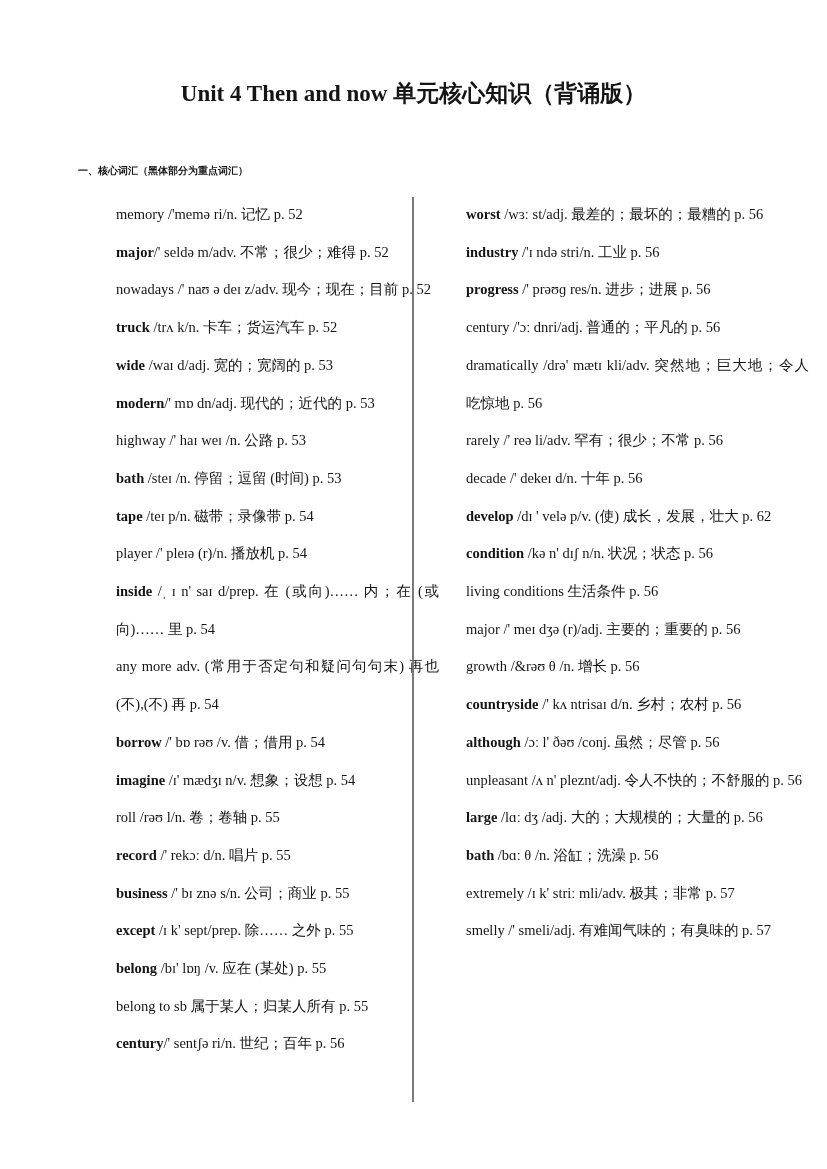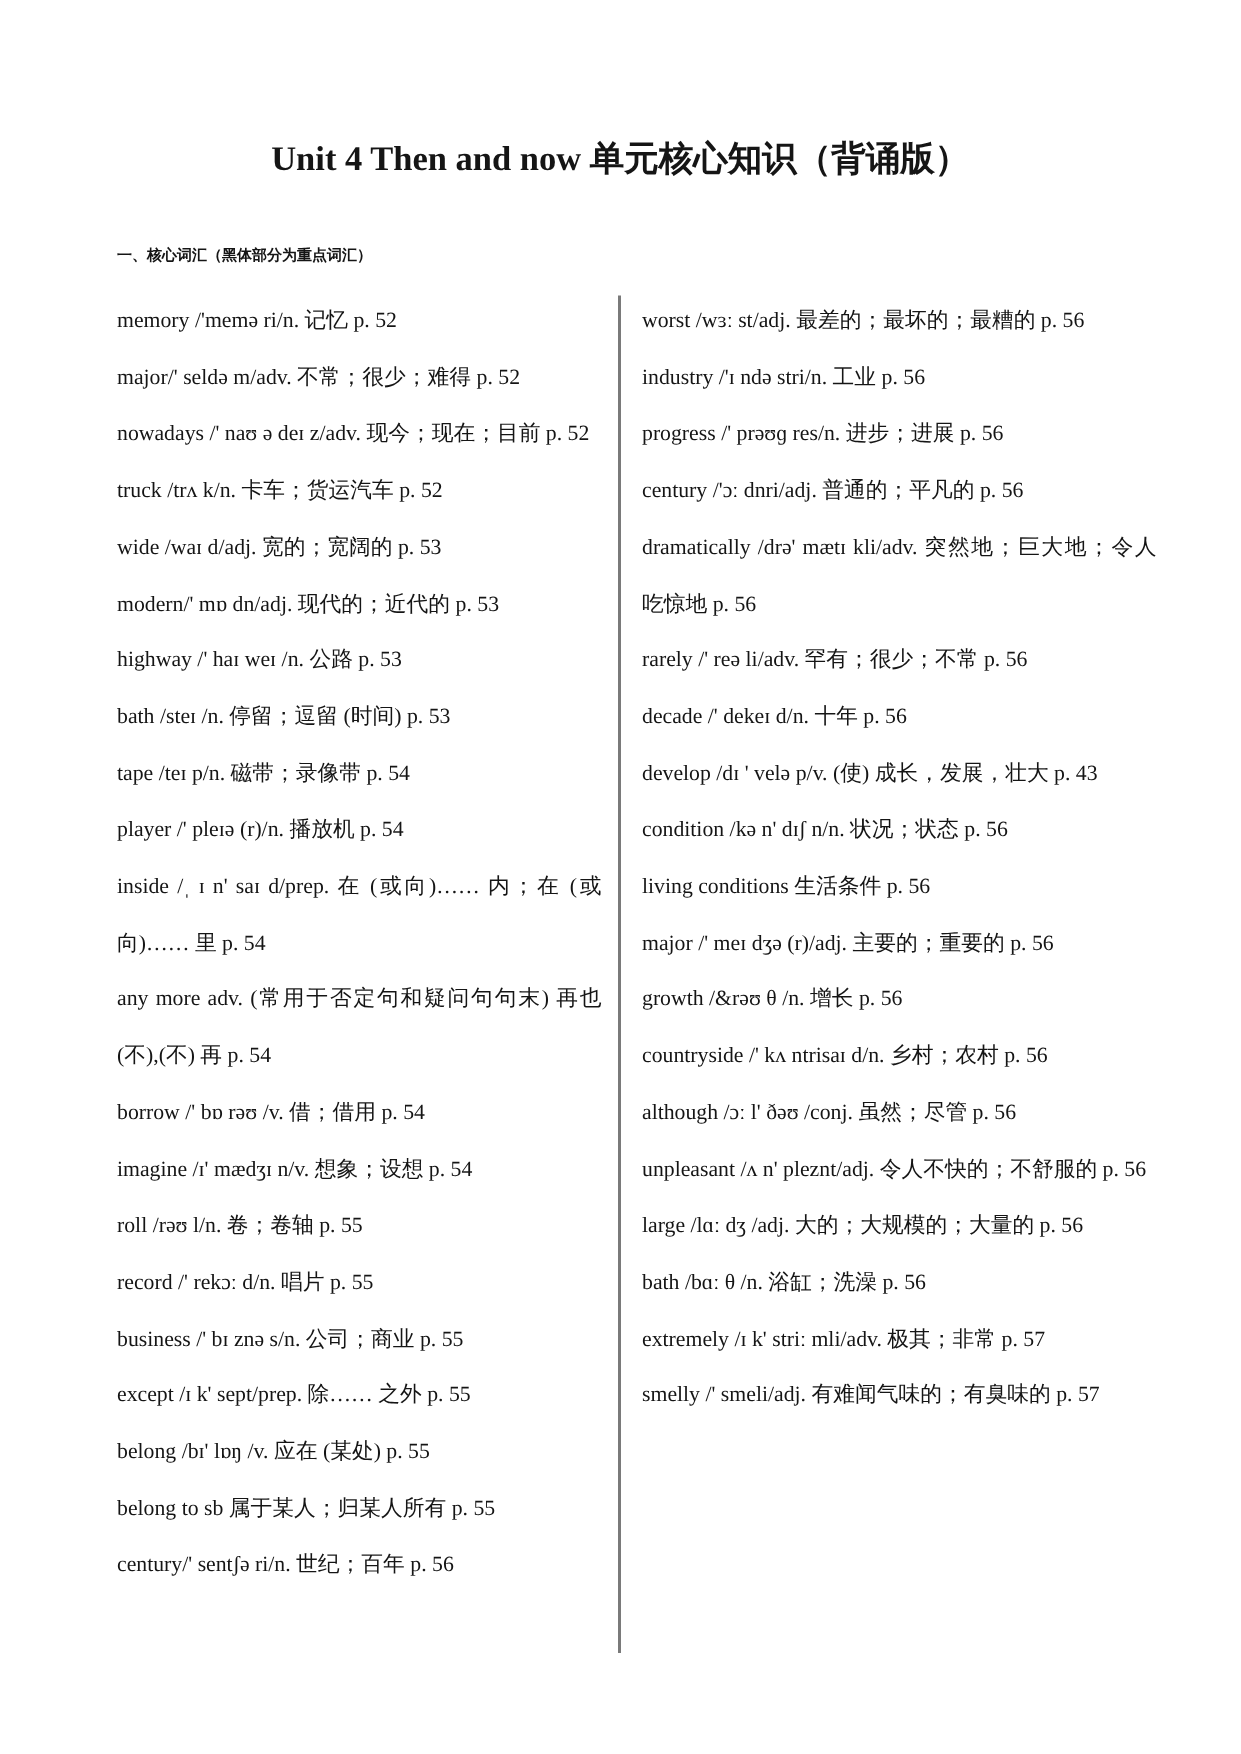--- a/index.html
+++ b/index.html
@@ -13,21 +13,21 @@
     position: relative;
     font-family: "Liberation Serif", "DejaVu Serif", serif;
     color: #151515;
     overflow: hidden;
   }
   .title {
     text-align: center;
     font-weight: bold;
     font-size: 23px;
     line-height: 30px;
-    margin: 12px;
+    margin: 0;
     padding-top: 79px;
   }
   .section-heading {
     font-weight: bold;
     font-size: 10px;
     line-height: 22px;
     margin: 0;
     position: absolute;
     left: 78px;
     top: 160px;
@@ -38,21 +38,21 @@
     left: 0;
     width: 827px;
     display: flex;
     align-items: flex-start;
   }
   .col {
     display: block;
   }
   .col-left {
     width: 323px;
-    margin-left: 78px;
+    margin-left: 116px;
   }
   .col-right {
     width: 343px;
     margin-left: 27px;
   }
   .divider {
     position: absolute;
     left: 412px;
     top: 197px;
     width: 2px;
@@ -60,21 +60,21 @@
     background: #7a7a7a;
   }
   .entry {
     margin: 0;
     font-size: 14.5px;
     line-height: 37.7px;
     text-align: justify;
     word-break: break-word;
   }
   .word { font-weight: normal; }
-  .word.bold { font-weight: normal; }
+  .word.bold { font-weight: bold; }
 </style>
 </head>
 <body>
 
 <h1 class="title">Unit 4 Then and now 单元核心知识（背诵版）</h1>
 
 <h2 class="section-heading">一、核心词汇（黑体部分为重点词汇）</h2>
 
 <div class="columns">
   <div class="col col-left">
@@ -101,21 +101,21 @@
       <p class="entry"><span class="word bold">century</span><span class="detail">/' sentʃə ri/n. 世纪；百年 p. 56</span></p>
     </div>
   <div class="col col-right">
       <p class="entry"><span class="word bold">worst</span><span class="detail"> /wɜː st/adj. 最差的；最坏的；最糟的 p. 56</span></p>
       <p class="entry"><span class="word bold">industry</span><span class="detail"> /'ɪ ndə stri/n. 工业 p. 56</span></p>
       <p class="entry"><span class="word bold">progress</span><span class="detail"> /' prəʊɡ res/n. 进步；进展 p. 56</span></p>
       <p class="entry"><span class="word">century</span><span class="detail"> /'ɔː dnri/adj. 普通的；平凡的 p. 56</span></p>
       <p class="entry"><span class="word">dramatically</span><span class="detail"> /drə' mætɪ kli/adv. 突然地；巨大地；令人吃惊地 p. 56</span></p>
       <p class="entry"><span class="word">rarely</span><span class="detail"> /' reə li/adv. 罕有；很少；不常 p. 56</span></p>
       <p class="entry"><span class="word">decade</span><span class="detail"> /' dekeɪ d/n. 十年 p. 56</span></p>
-      <p class="entry"><span class="word bold">develop</span><span class="detail"> /dɪ ' velə p/v. (使) 成长，发展，壮大 p. 43</span></p>
+      <p class="entry"><span class="word bold">develop</span><span class="detail"> /dɪ ' velə p/v. (使) 成长，发展，壮大 p. 62</span></p>
       <p class="entry"><span class="word bold">condition</span><span class="detail"> /kə n' dɪʃ n/n. 状况；状态 p. 56</span></p>
       <p class="entry"><span class="word">living conditions</span><span class="detail"> 生活条件 p. 56</span></p>
       <p class="entry"><span class="word">major</span><span class="detail"> /' meɪ dʒə (r)/adj. 主要的；重要的 p. 56</span></p>
       <p class="entry"><span class="word">growth</span><span class="detail"> /&amp;rəʊ θ /n. 增长 p. 56</span></p>
       <p class="entry"><span class="word bold">countryside</span><span class="detail"> /' kʌ ntrisaɪ d/n. 乡村；农村 p. 56</span></p>
       <p class="entry"><span class="word bold">although</span><span class="detail"> /ɔː l' ðəʊ /conj. 虽然；尽管 p. 56</span></p>
       <p class="entry"><span class="word">unpleasant</span><span class="detail"> /ʌ n' pleznt/adj. 令人不快的；不舒服的 p. 56</span></p>
       <p class="entry"><span class="word bold">large</span><span class="detail"> /lɑː dʒ /adj. 大的；大规模的；大量的 p. 56</span></p>
       <p class="entry"><span class="word bold">bath</span><span class="detail"> /bɑː θ /n. 浴缸；洗澡 p. 56</span></p>
       <p class="entry"><span class="word">extremely</span><span class="detail"> /ɪ k' striː mli/adv. 极其；非常 p. 57</span></p>

